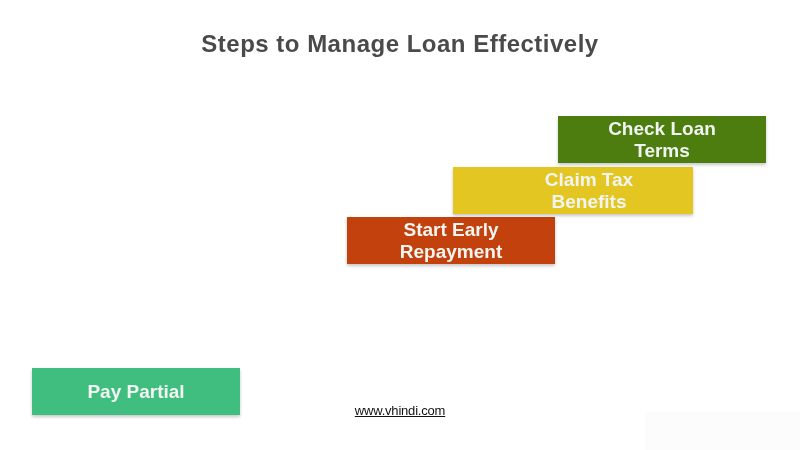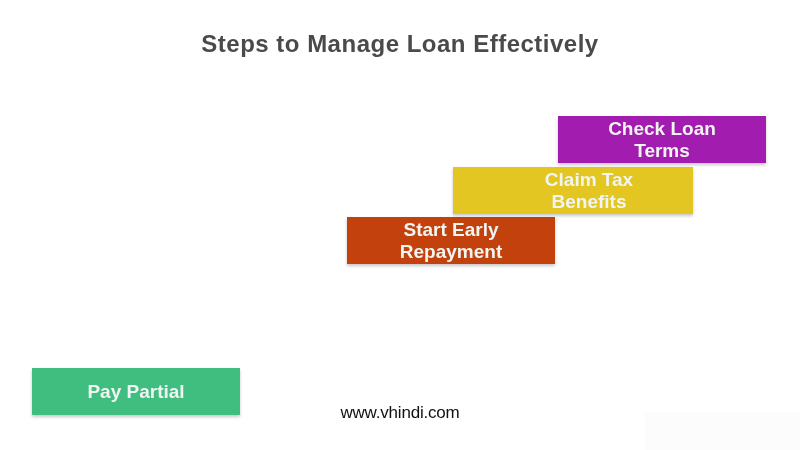--- a/index.html
+++ b/index.html
@@ -43,23 +43,24 @@
   .s3 { left: 242px; top: 266px; }
   .s4 { left: 347px; top: 217px; }
   .s5 { left: 453px; top: 167px; padding-left: 32px; }
   .s6 { left: 558px; top: 116px; }
   .watermark {
     position: absolute;
     top: 403px;
     left: 0;
     width: 100%;
     text-align: center;
-    font-size: 17px;
+    font-size: 13px;
     letter-spacing: -0.2px;
     color: #111111;
+    text-decoration: underline;
   }
   .corner-shade {
     position: absolute;
     left: 645px;
     top: 412px;
     width: 155px;
     height: 38px;
     background: #fcfcfc;
   }
 </style>
@@ -79,21 +80,21 @@
   <div class="step s4" style="background: #c2410c;">
     <span class="line">Start Early</span>
     <span class="line">Repayment</span>
   </div>
 
   <div class="step s5" style="background: rgb(227, 198, 34);">
     <span class="line">Claim Tax</span>
     <span class="line">Benefits</span>
   </div>
 
-  <div class="step s6" style="background: #a21caf; justify-content: center;">
+  <div class="step s6" style="background: #4d7c0f; justify-content: center;">
     <span class="line">Check Loan</span>
     <span class="line">Terms</span>
   </div>
 
   <div class="corner-shade"></div>
 
   <div class="watermark">www.vhindi.com</div>
 
 </div>
 

